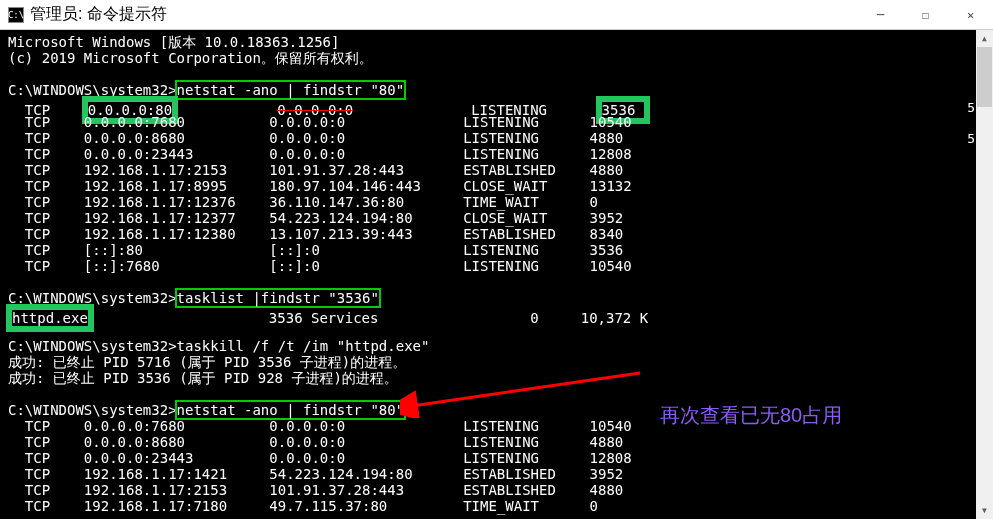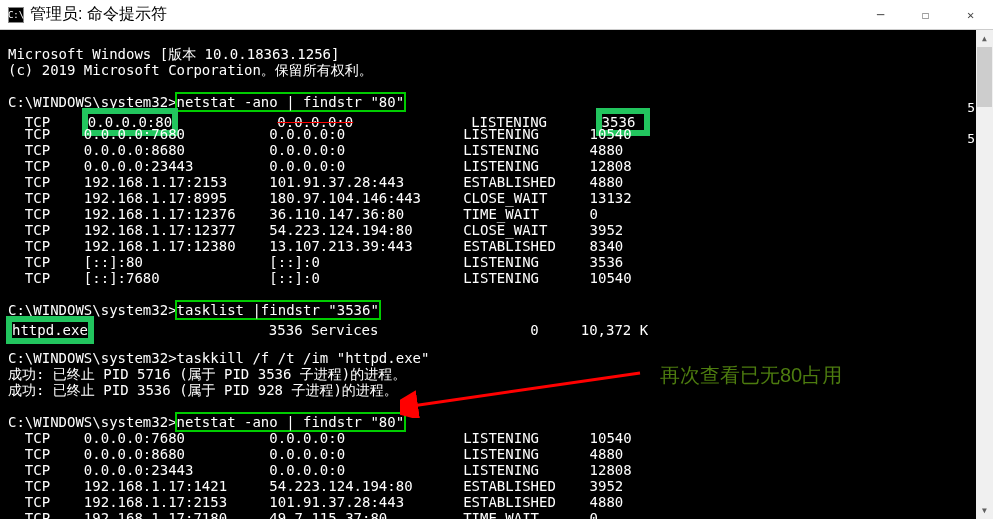--- a/index.html
+++ b/index.html
@@ -56,21 +56,21 @@
       align-items: center;
       justify-content: center;
       color: #444;
       font-size: 12px;
     }
     .terminal {
       background: #000;
       color: #fff;
       height: calc(100% - 30px);
       width: calc(100% - 17px);
-      padding: 16px 0 0 0;
+      padding: 4px 0 0 0;
       font-family: "NSimSun", "SimSun", "Consolas", monospace;
       font-size: 14px;
       line-height: 16px;
       white-space: pre;
       overflow: hidden;
       position: relative;
       float: left;
     }
     .scrollbar {
       width: 17px;
@@ -111,23 +111,24 @@
       margin: -2px;
     }
     .box-green {
       border: 2px solid #00cc00;
       display: inline-block;
       padding: 0;
       margin: -2px;
     }
     .annotation {
       position: absolute;
-      color: #4d7c0f;
+      color: #8b5cf6;
       font-family: "Microsoft YaHei", "SimSun", sans-serif;
       font-size: 20px;
+      margin-top: 40px;
     }
     .arrow {
       position: absolute;
       pointer-events: none;
     }
     .rmark {
       position: absolute;
       color: #fff;
       font-size: 13px;
     }

